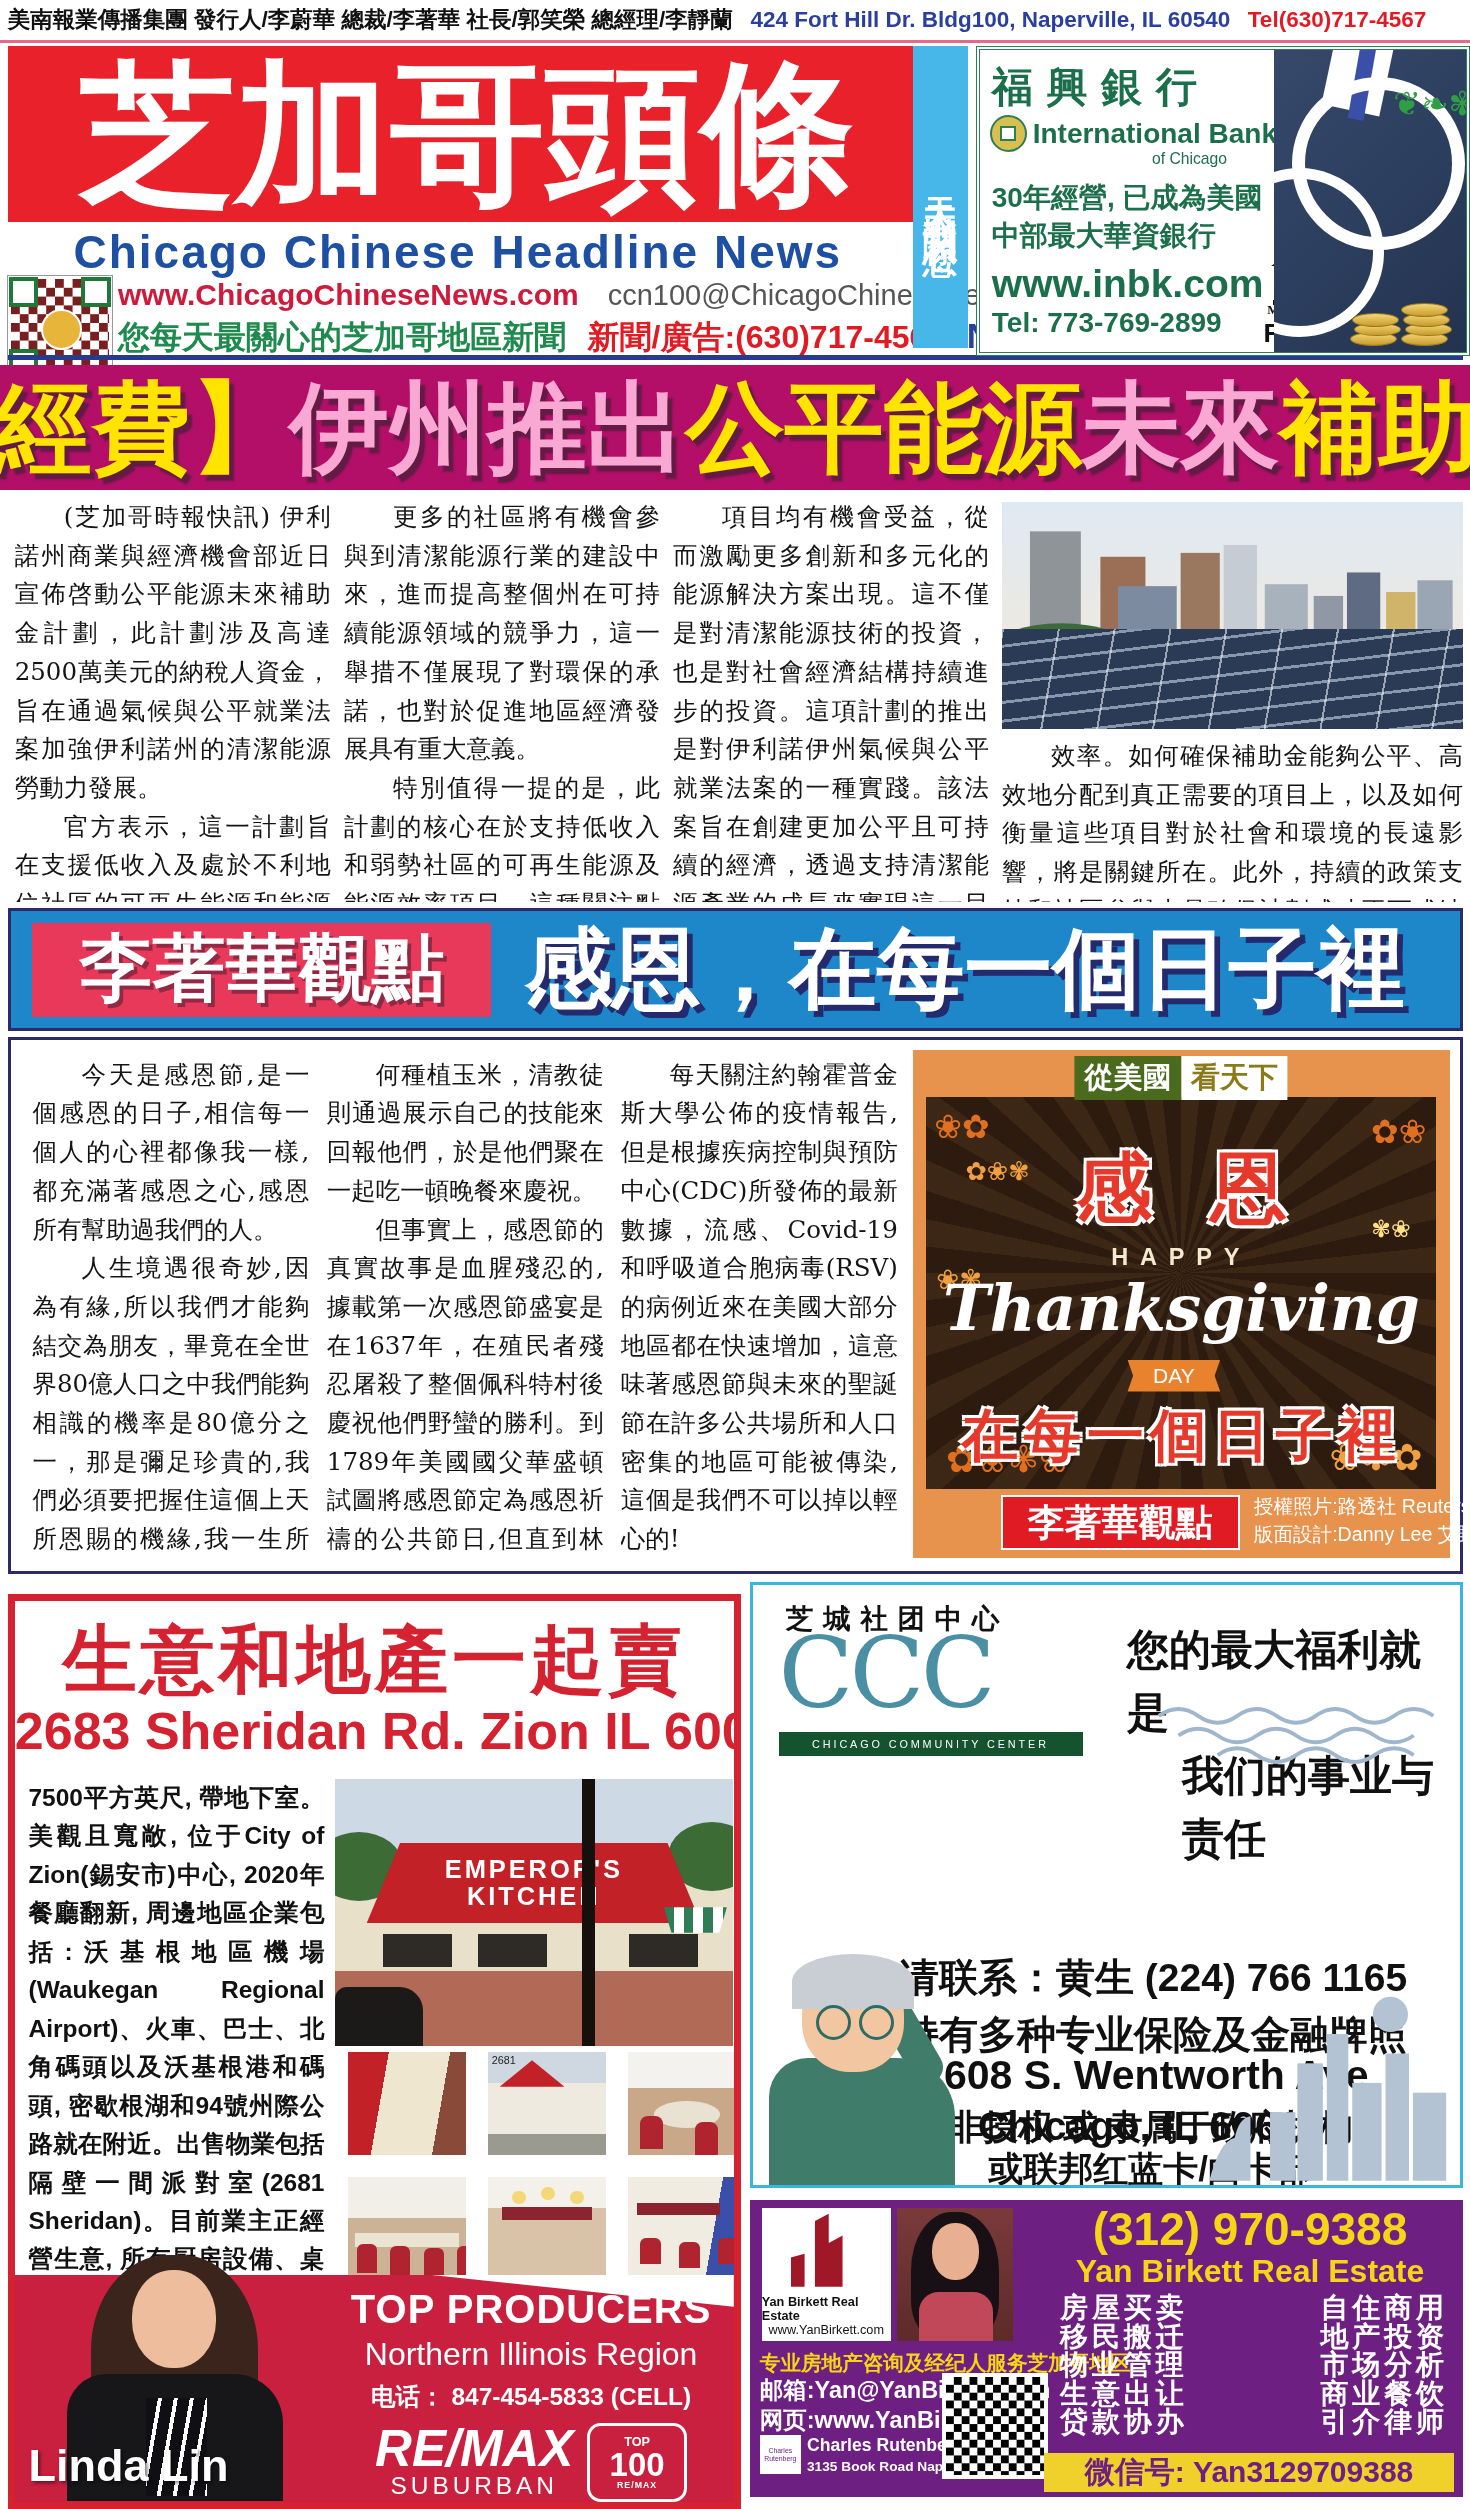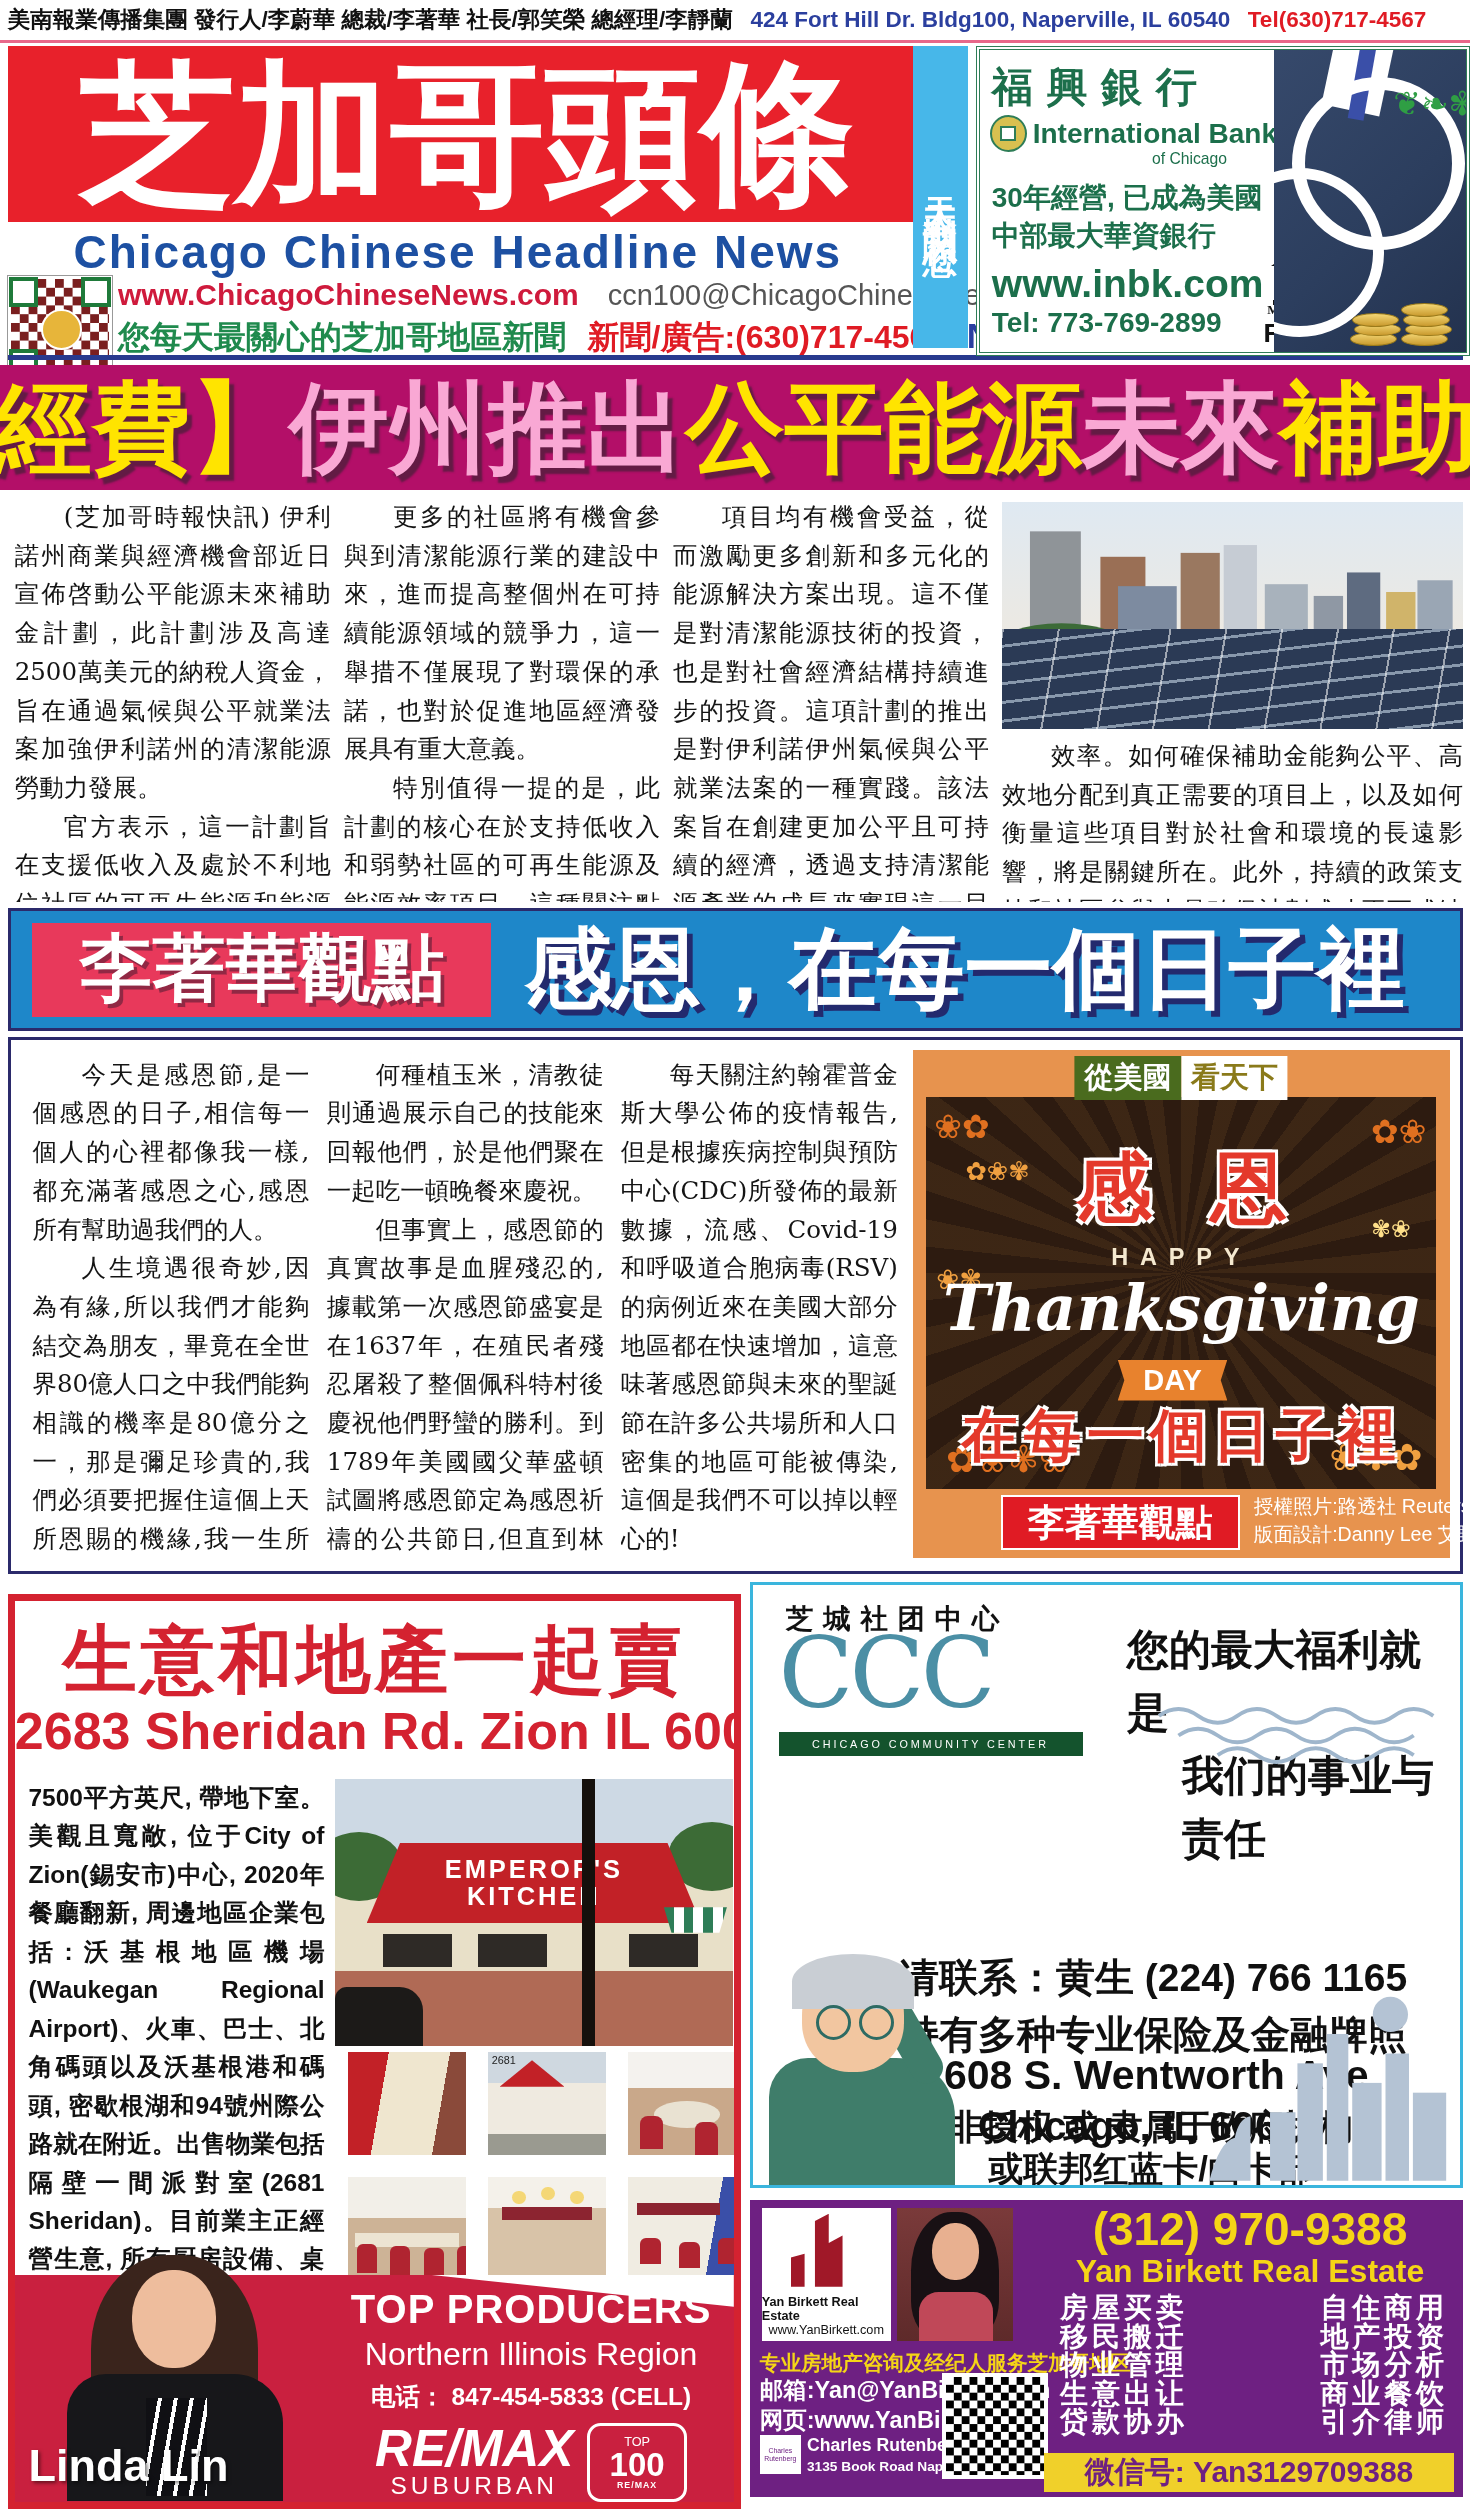--- a/index.html
+++ b/index.html
@@ -128,21 +128,21 @@
   .tg-panel .fl{position:absolute;font-size:33px;}
   .tg-ganen{position:absolute;top:41px;width:100%;text-align:center;color:#e4392b;
             font-size:76px;font-weight:bold;letter-spacing:59px;text-indent:59px;
             text-shadow:-2.9px -2.9px 0 #fff,2.9px -2.9px 0 #fff,-2.9px 2.9px 0 #fff,2.9px 2.9px 0 #fff;}
   .tg-happy{position:absolute;top:147px;width:100%;text-align:center;color:#f5e9d0;
             font-size:23.5px;font-weight:bold;letter-spacing:11.8px;}
   .tg-script{position:absolute;top:174px;width:100%;text-align:center;color:#fff;
              font-family:"DejaVu Serif","Liberation Serif",serif;font-style:italic;
              font-size:63px;font-weight:bold;}
   .tg-day{position:absolute;top:263px;left:50%;transform:translateX(-58%);background:#e8822d;
-          color:#fff;font-size:29px;font-weight:bold;padding:3.9px 25.5px;
+          color:#fff;font-size:21px;font-weight:normal;padding:3.9px 25.5px;
           clip-path:polygon(0 0,100% 0,94% 50%,100% 100%,0 100%,6% 50%);}
   .tg-bottom{position:absolute;bottom:13.7px;width:100%;text-align:center;color:#e4392b;
              font-size:57px;font-weight:bold;letter-spacing:5.9px;white-space:nowrap;
              text-shadow:-2.9px -2.9px 0 #fff,2.9px -2.9px 0 #fff,-2.9px 2.9px 0 #fff,2.9px 2.9px 0 #fff;}
   .tg-credit-box{position:absolute;left:88px;bottom:7.8px;width:235px;height:51px;background:#e01b24;
                  border:2px solid #fff;display:flex;align-items:center;justify-content:center;}
   .tg-credit-box span{color:#fff;font-size:37px;font-weight:bold;}
   .tg-credits{position:absolute;left:341px;bottom:9.8px;color:#fff;font-size:19.6px;line-height:1.4;
               white-space:nowrap;}
 
@@ -212,21 +212,21 @@
                text-shadow:2px 2px 3.9px rgba(0,0,0,.5);}
   .linda .info{position:absolute;right:13.7px;top:11.8px;width:378px;text-align:center;color:#fff;}
   .linda .tp{font-size:40px;font-weight:bold;letter-spacing:1px;}
   .linda .rg{font-size:32px;margin-top:3.9px;}
   .linda .ph-row{font-size:24.5px;font-weight:bold;margin-top:7.8px;}
   .linda .remax-row{display:flex;align-items:center;justify-content:center;gap:13.7px;margin-top:9.8px;}
   .linda .rm{font-size:51px;font-weight:bold;font-style:italic;line-height:.9;}
   .linda .sub{font-size:24.5px;letter-spacing:3.9px;}
   .top100{width:94px;height:73px;border:3.9px solid #fff;border-radius:13.7px;background:#c9203f;
           display:flex;flex-direction:column;align-items:center;justify-content:center;line-height:1;}
-  .top100 .t{font-size:12.7px;font-weight:normal;}
+  .top100 .t{font-size:12.7px;font-weight:bold;}
   .top100 .n{font-size:33px;font-weight:bold;}
   .top100 .r{font-size:8.8px;font-weight:bold;letter-spacing:1px;}
 
   
   .ccc{left:750px;top:1582px;width:713px;height:606px;border:3.9px solid #3ab5dd;
        box-sizing:border-box;background:#fff;overflow:hidden;}
   .ccc-org{position:absolute;left:33px;top:15.7px;font-size:27.4px;font-weight:bold;color:#111;
            letter-spacing:9.8px;}
   .ccc-logo{position:absolute;left:25.5px;top:39px;font-family:"DejaVu Serif","Liberation Serif",serif;
             font-size:98px;color:#4b8fa5;letter-spacing:-3.9px;line-height:1;}

